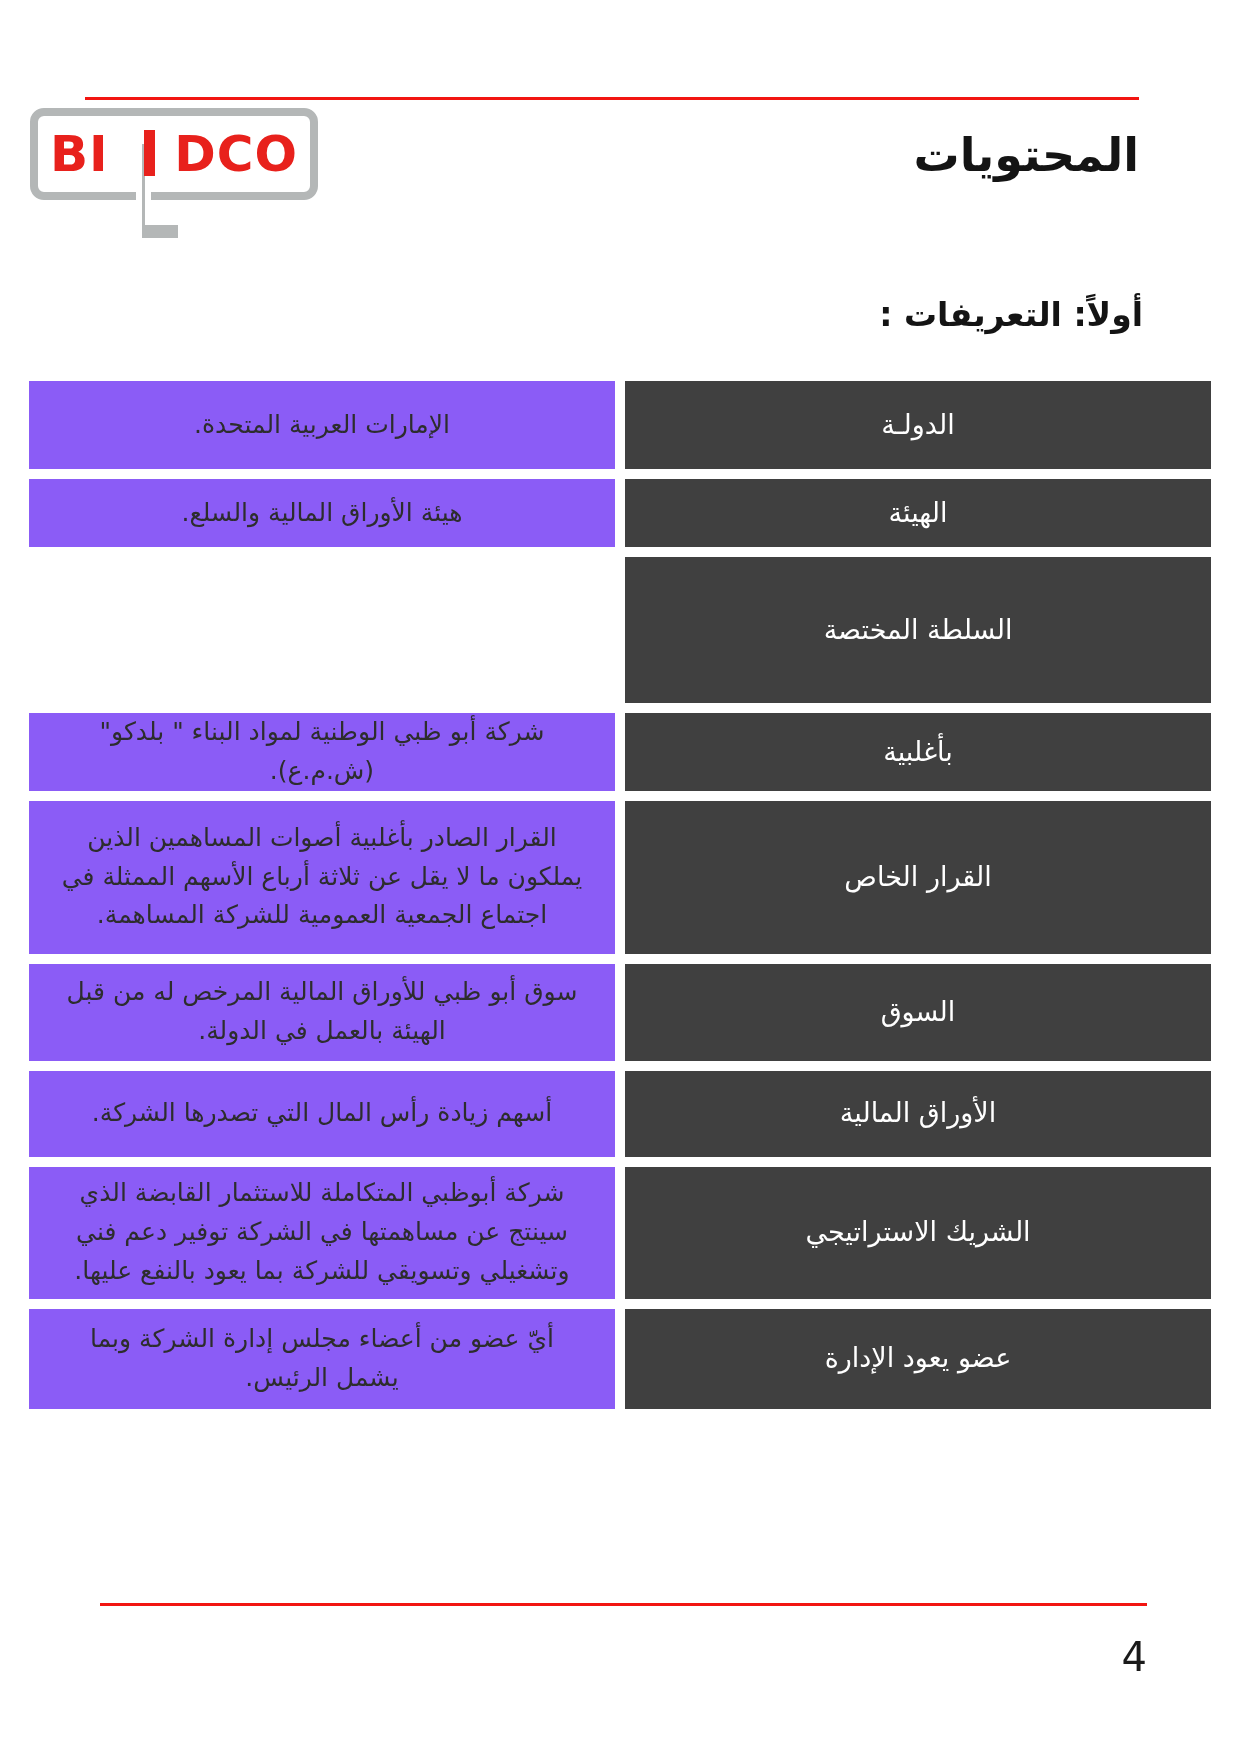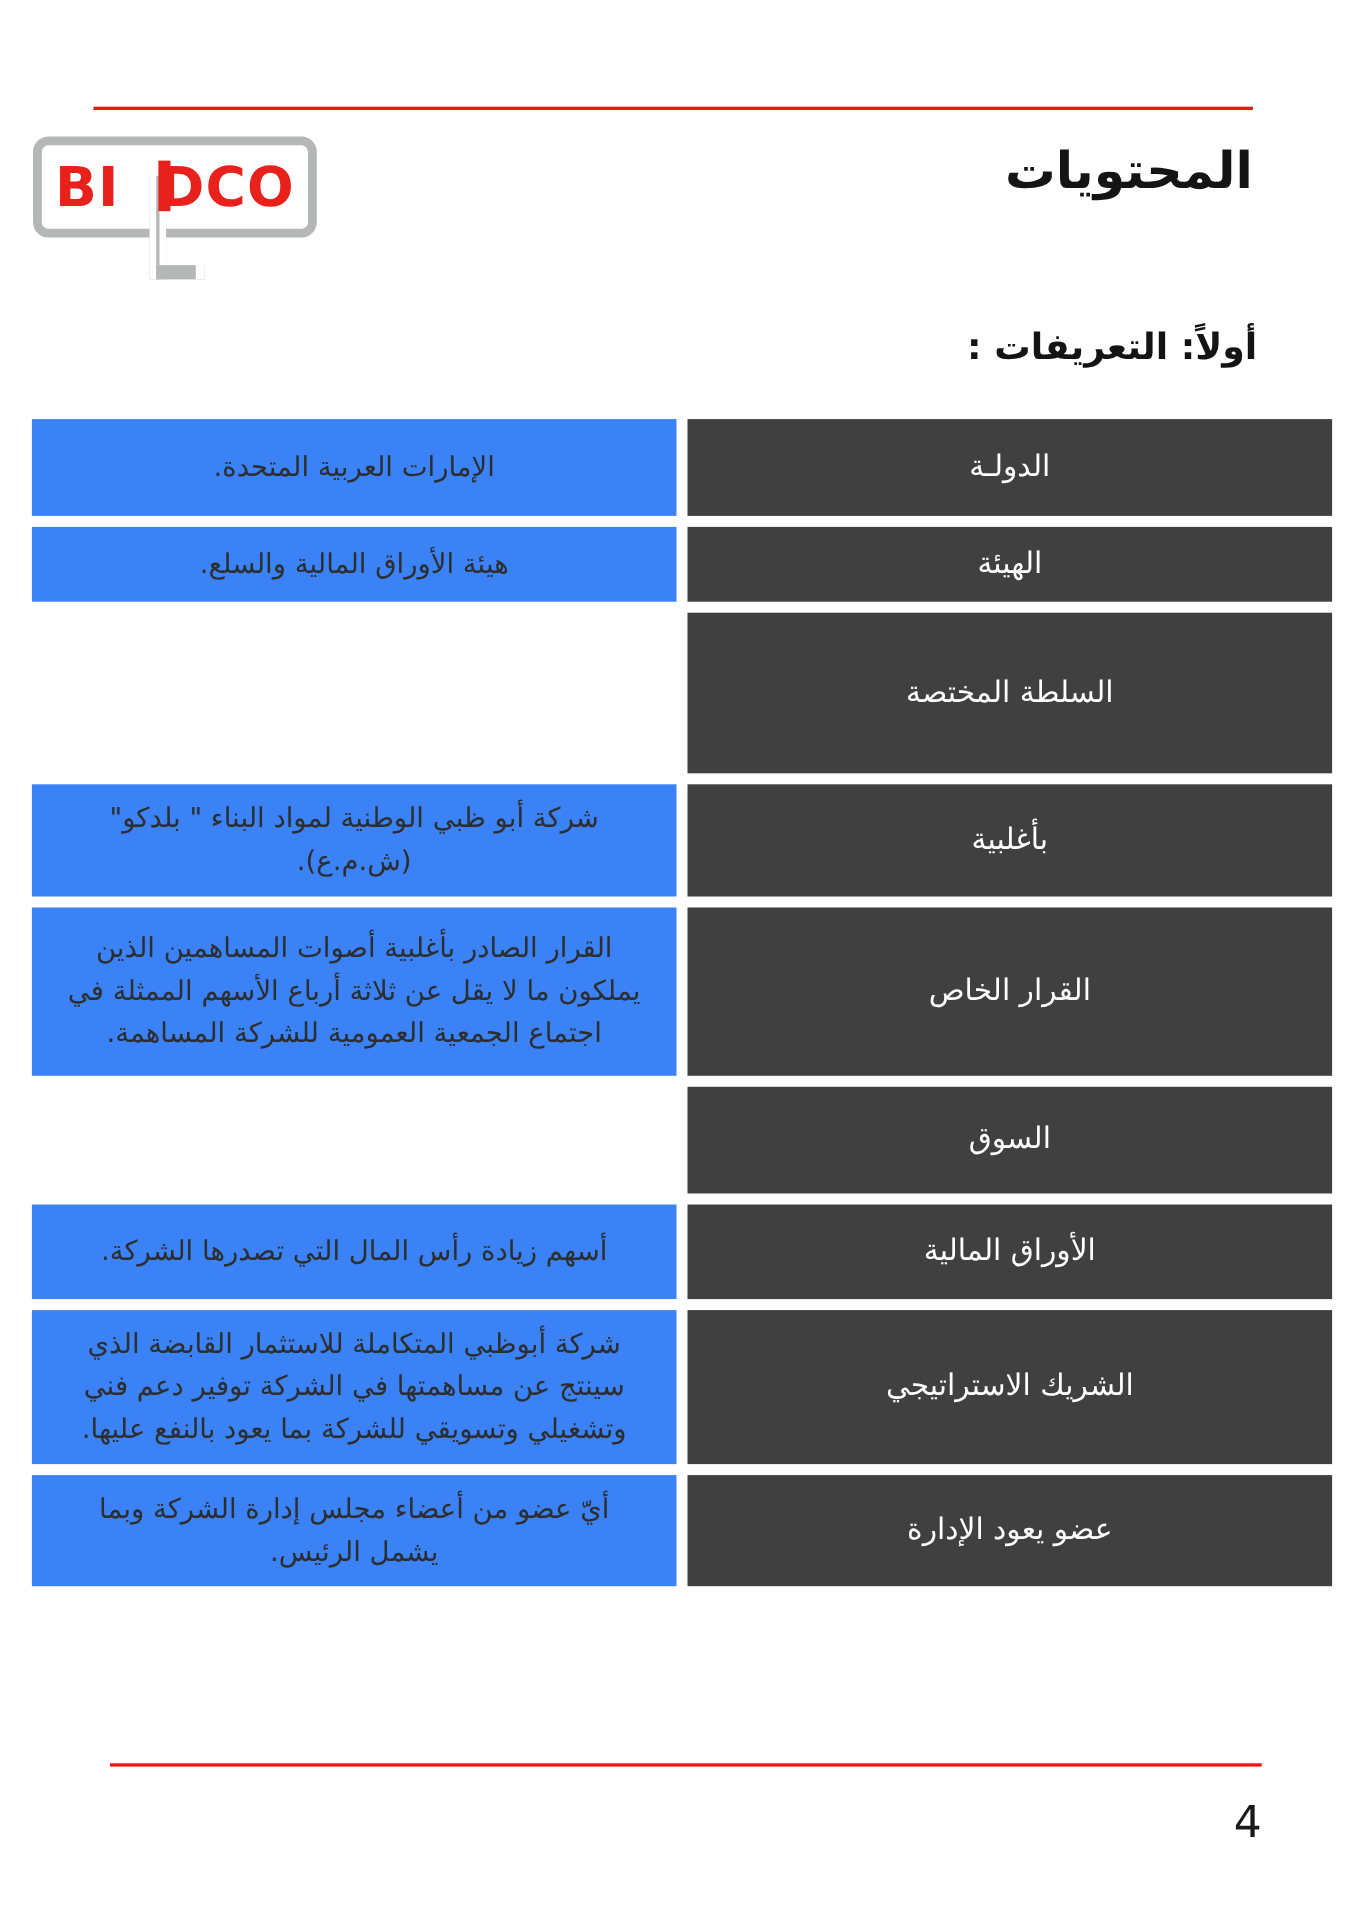--- a/index.html
+++ b/index.html
@@ -11,22 +11,22 @@
     overflow:hidden;
   }
 
   
   .rule { position:absolute; height:3px; background:#f21511; }
   .rule-top    { left:85px;  top:97px;   width:1054px; }
   .rule-bottom { left:100px; top:1603px; width:1047px; }
 
   
   .logo-box {
-    position:absolute; left:30px; top:124px;
-    width:258px; height:92px;
+    position:absolute; left:30px; top:108px;
+    width:288px; height:92px;
     border:8px solid #b4b7b7; border-radius:14px;
     background:#ffffff;
   }
   .logo-letters {
     display:flex; justify-content:space-between; align-items:center;
     height:100%; padding:0 12px;
     font-size:50px; font-weight:bold; color:#e8211c;
     letter-spacing:1px;
   }
   .logo-l-red {
@@ -68,22 +68,22 @@
   .def-row > div {
     width:calc(50% - 5px);
     display:flex; align-items:center; justify-content:center;
     text-align:center;
   }
   .term-cell {
     background:#404040; color:#ffffff;
     font-size:27px; padding:10px 24px; line-height:1.5;
   }
   .def-cell {
-    background:#3b82f6; color:#2d2d2d;
-    font-size:25px; padding:12px 30px; line-height:1.55;
+    background:#8b5cf6; color:#2d2d2d;
+    font-size:25px; padding:0 30px; line-height:1.55;
   }
   .def-row:nth-child(1) > div { min-height:88px; }
   .def-row:nth-child(2) > div { min-height:68px; }
   .def-row:nth-child(3) > div { min-height:146px; }
   .def-row:nth-child(4) > div { min-height:74px; }
   .def-row:nth-child(5) > div { min-height:153px; }
   .def-row:nth-child(6) > div { min-height:97px; }
   .def-row:nth-child(7) > div { min-height:86px; }
   .def-row:nth-child(8) > div { min-height:132px; }
   .def-row:nth-child(9) > div { min-height:100px; }
@@ -133,20 +133,21 @@
     <div class="def-cell">شركة أبو ظبي الوطنية لمواد البناء " بلدكو" (ش.م.ع).</div>
   </div>
 
   <div class="def-row">
     <div class="term-cell">القرار الخاص</div>
     <div class="def-cell">القرار الصادر بأغلبية أصوات المساهمين الذين يملكون ما لا يقل عن ثلاثة أرباع الأسهم الممثلة في اجتماع الجمعية العمومية للشركة المساهمة.</div>
   </div>
 
   <div class="def-row">
     <div class="term-cell">السوق</div>
+    <div class="def-cell">سوق أبو ظبي للأوراق المالية المرخص له من قبل الهيئة بالعمل في الدولة.</div>
   </div>
 
   <div class="def-row">
     <div class="term-cell">الأوراق المالية</div>
     <div class="def-cell">أسهم زيادة رأس المال التي تصدرها الشركة.</div>
   </div>
 
   <div class="def-row">
     <div class="term-cell">الشريك الاستراتيجي</div>
     <div class="def-cell">شركة أبوظبي المتكاملة للاستثمار القابضة الذي سينتج عن مساهمتها في الشركة توفير دعم فني وتشغيلي وتسويقي للشركة بما يعود بالنفع عليها.</div>

